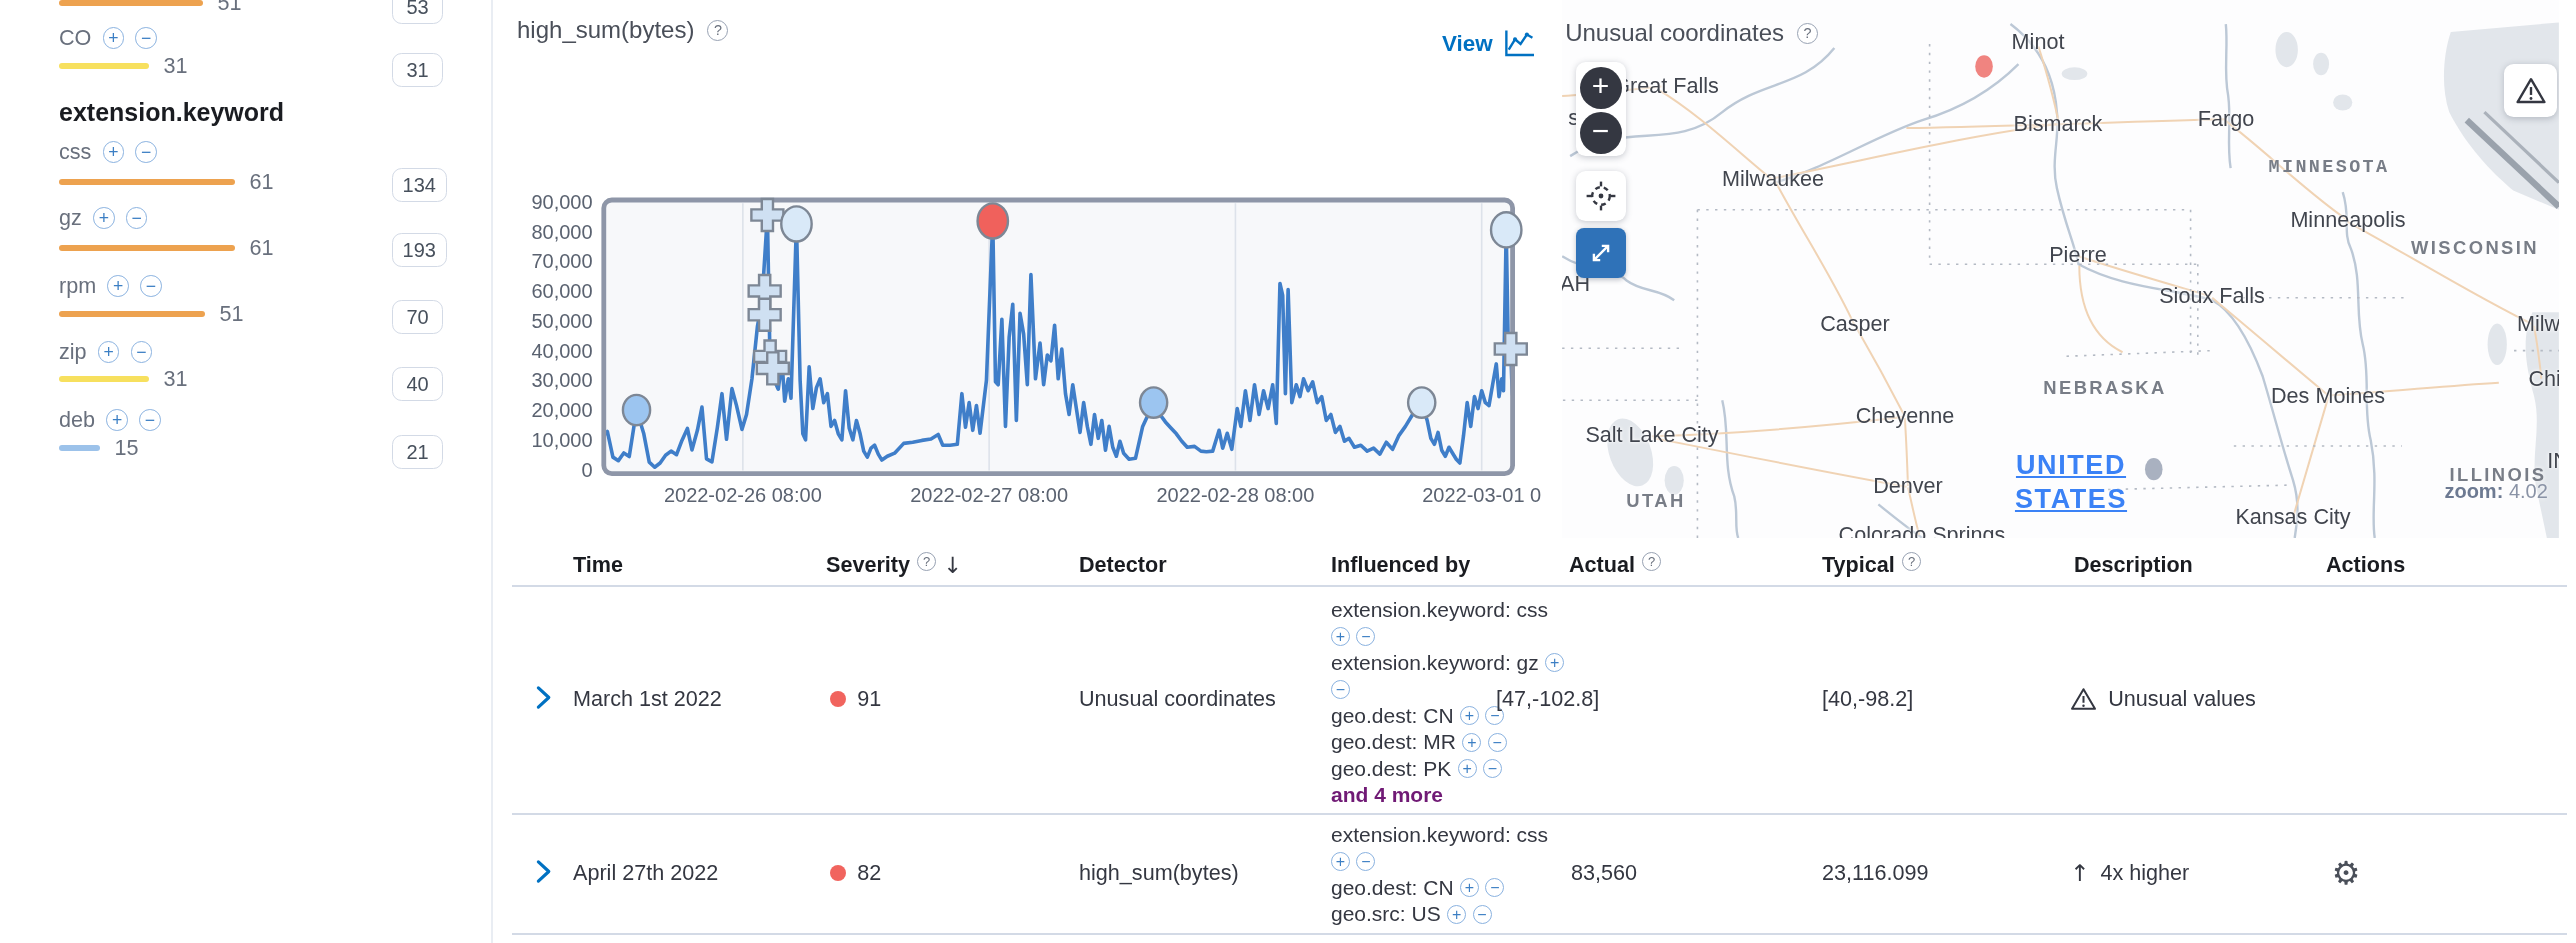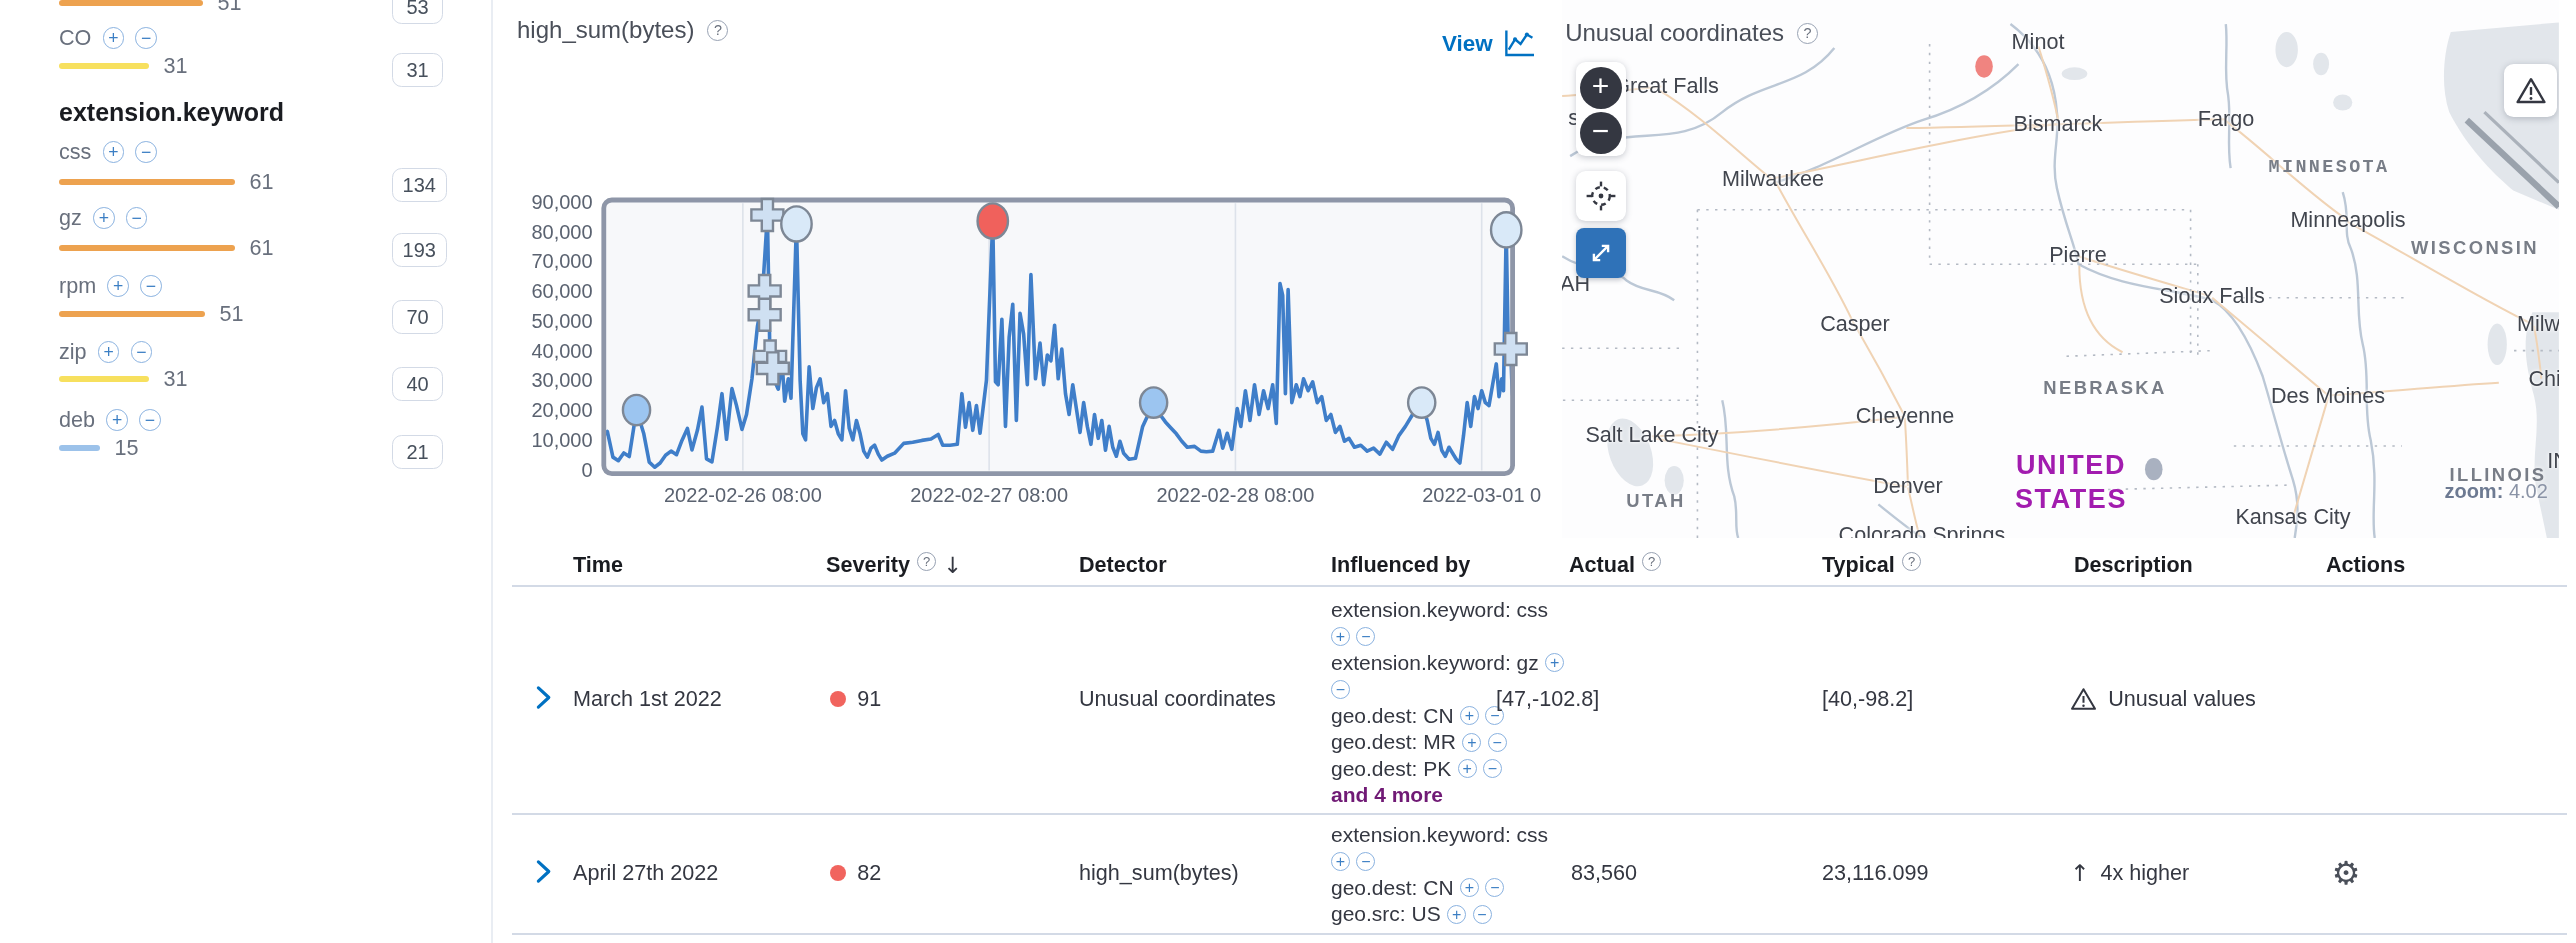--- a/index.html
+++ b/index.html
@@ -26,22 +26,22 @@
         line-height:18.4px;text-align:center;box-sizing:border-box;background:#fff;flex:0 0 auto;font-weight:400;cursor:pointer;}
   .view-link{position:absolute;display:flex;align-items:center;gap:9.6px;color:#0071c2;font-weight:700;font-size:22.4px;cursor:pointer;}
 
   
   .map{position:absolute;left:1562px;top:0;width:997px;height:538px;overflow:hidden;background:#fdfdfe;}
   .map-title{position:absolute;left:3.2px;top:19px;display:flex;align-items:center;gap:13px;font-size:24px;color:#4a4f59;z-index:30;}
   .mcity{position:absolute;transform:translate(-50%,-50%);font-size:21.6px;color:#41454e;white-space:nowrap;z-index:10;
          text-shadow:0 0 4px #fff,0 0 2.4px #fff;}
   .mstate{position:absolute;transform:translate(-50%,-50%);font-size:18.4px;font-weight:700;color:#787d87;
           letter-spacing:2.4px;white-space:nowrap;z-index:10;text-shadow:0 0 4px #fff;}
-  .mbig{position:absolute;transform:translate(-50%,-50%);font-size:27px;font-weight:700;color:#a21caf;
-        letter-spacing:1.6px;line-height:34px;text-align:center;white-space:nowrap;z-index:10;text-shadow:0 0 4px #fff;}
+  .mbig{position:absolute;transform:translate(-50%,-50%);font-size:27px;font-weight:700;color:#3b82f6;
+        letter-spacing:1.6px;line-height:34px;text-align:center;white-space:nowrap;z-index:10;text-shadow:0 0 4px #fff;text-decoration:underline;}
   .mzoom{position:absolute;font-size:20px;color:#8a93a6;z-index:10;white-space:nowrap;text-shadow:0 0 4px #fff;}
   .mzoom b{color:#6d7a92;}
   .mapbtn{position:absolute;background:#fff;border-radius:9.6px;box-shadow:0 1.6px 6.4px rgba(50,60,80,.25);z-index:20;cursor:pointer;}
   .zoomdisc{position:absolute;left:4px;width:42px;height:42px;border-radius:50%;background:#343741;color:#fff;
             font-size:30px;line-height:38px;text-align:center;cursor:pointer;}
   .expandbtn{position:absolute;background:#2f72b8;border-radius:8px;z-index:20;display:flex;align-items:center;
              justify-content:center;cursor:pointer;box-shadow:0 1.6px 4.8px rgba(50,60,80,.3);}
 
   
   .hline{position:absolute;left:512px;width:2055px;height:1.6px;background:#d3dae6;}

